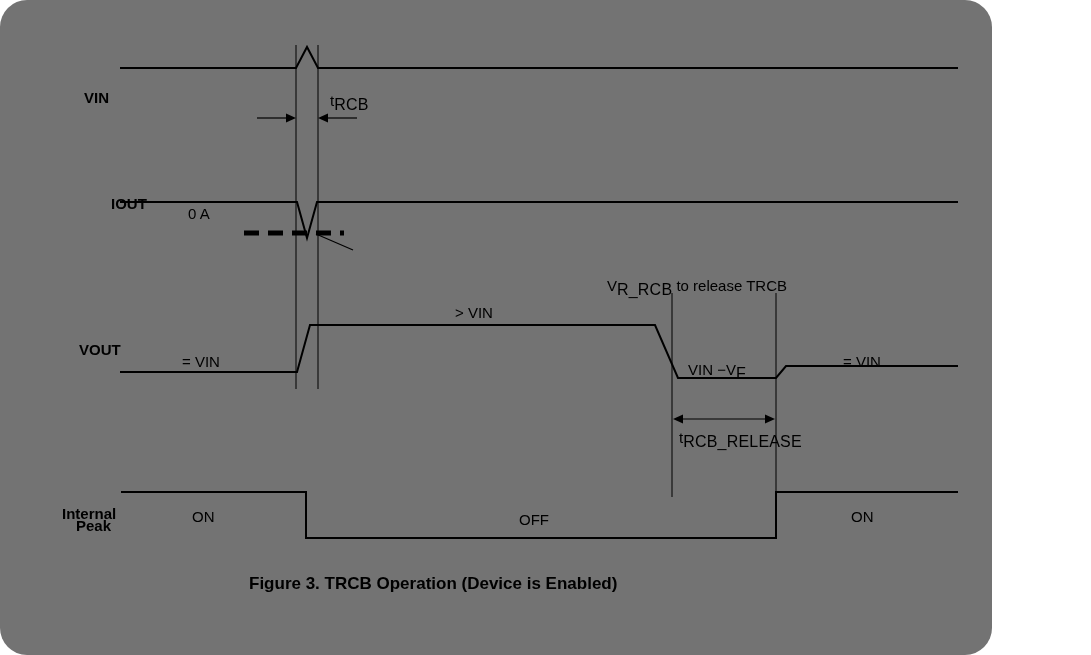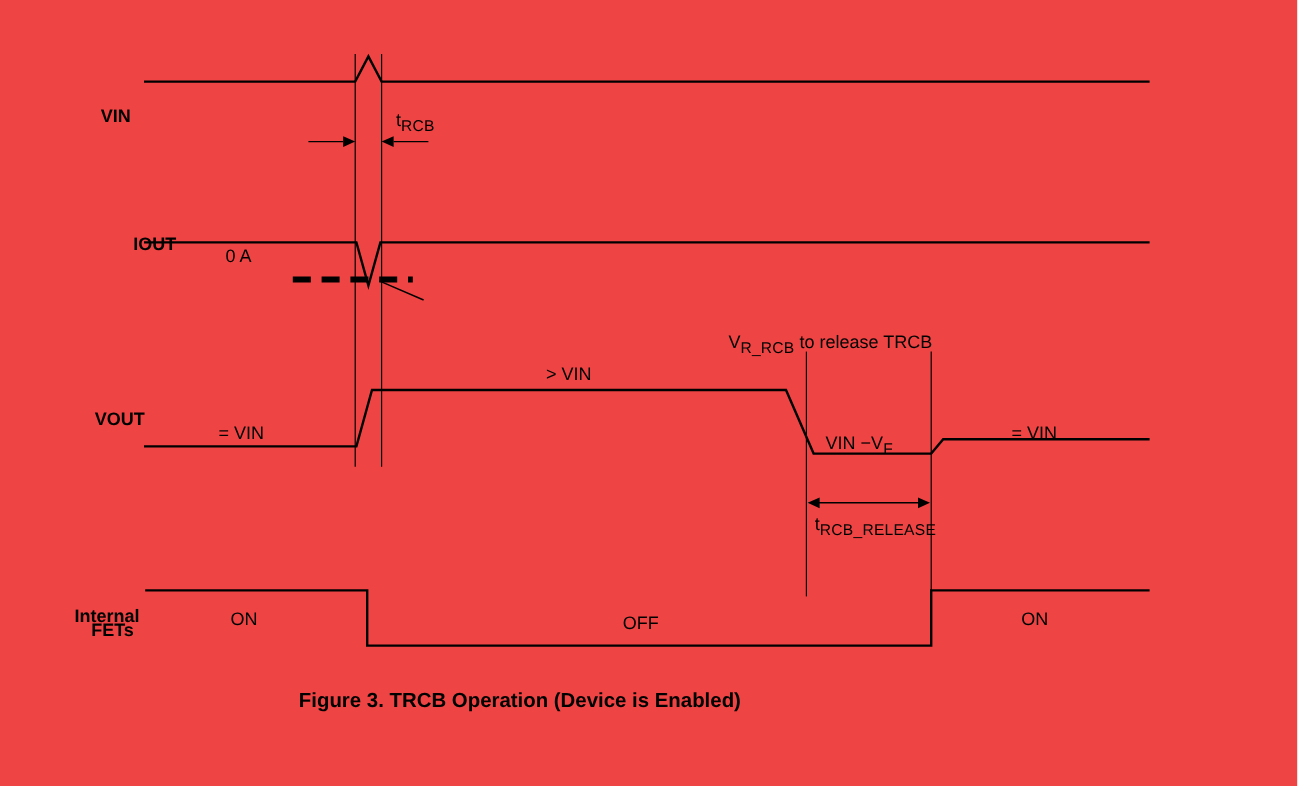--- a/index.html
+++ b/index.html
@@ -1,34 +1,35 @@
 <!DOCTYPE html>
 <html><head>
 <meta charset="utf-8">
 <style>
   html, body { margin: 0; padding: 0; background: #ffffff; }
   .stage {
     position: relative;
-    width: 1081px;
+    width: 992px;
     height: 655px;
-    background: #ef4444;
+    background: #737373;
     font-family: "Liberation Sans", sans-serif;
     color: #000000;
     overflow: hidden;
+    border-radius: 27px;
   }
   .stage svg { position: absolute; left: 0; top: 0; }
   .lbl {
     position: absolute;
     font-size: 15px;
     line-height: 1.3;
     white-space: nowrap;
     color: #000;
   }
   .bold { font-weight: 700; }
-  .lbl sub { font-size: 13px; letter-spacing: 0.2px; }
+  .lbl sub { font-size: 16px; letter-spacing: 0.2px; }
   .caption { font-size: 17px; font-weight: 700; }
   .ann-block div { white-space: nowrap; }
 </style>
 </head>
 <body>
 
 <div class="stage">
 
   <svg width="1091" height="655" viewBox="0 0 1091 655">
 
@@ -57,21 +58,21 @@
 
     <path d="M682 419 H766" stroke="#000" stroke-width="1.2" fill="none"></path>
     <polygon points="673,419 683,414.5 683,423.5" fill="#000"></polygon>
     <polygon points="775,419 765,414.5 765,423.5" fill="#000"></polygon>
   </svg>
 
   <div class="lbl bold" style="left:84px; top:88px;">VIN</div>
   <div class="lbl bold" style="left:83px; top:194px;margin-left:28px;">IOUT</div>
   <div class="lbl bold" style="left:79px; top:340px;">VOUT</div>
   <div class="lbl bold" style="left:62px; top:504px;">Internal</div>
-  <div class="lbl bold" style="left:76px; top:516px;">FETs</div>
+  <div class="lbl bold" style="left:76px; top:516px;">Peak</div>
 
   <div class="lbl" style="left:330px; top:91px;"><span>t</span><sub>RCB</sub></div>
 
   <div class="lbl" style="left:188px; top:204px;">0 A</div>
 
 
   <div class="lbl" style="left:607px; top:276px;"><span>V</span><sub>R_RCB</sub><span> to release TRCB</span></div>
 
   <div class="lbl" style="left:455px; top:303px;">&gt; VIN</div>
   <div class="lbl" style="left:182px; top:352px;">= VIN</div>

